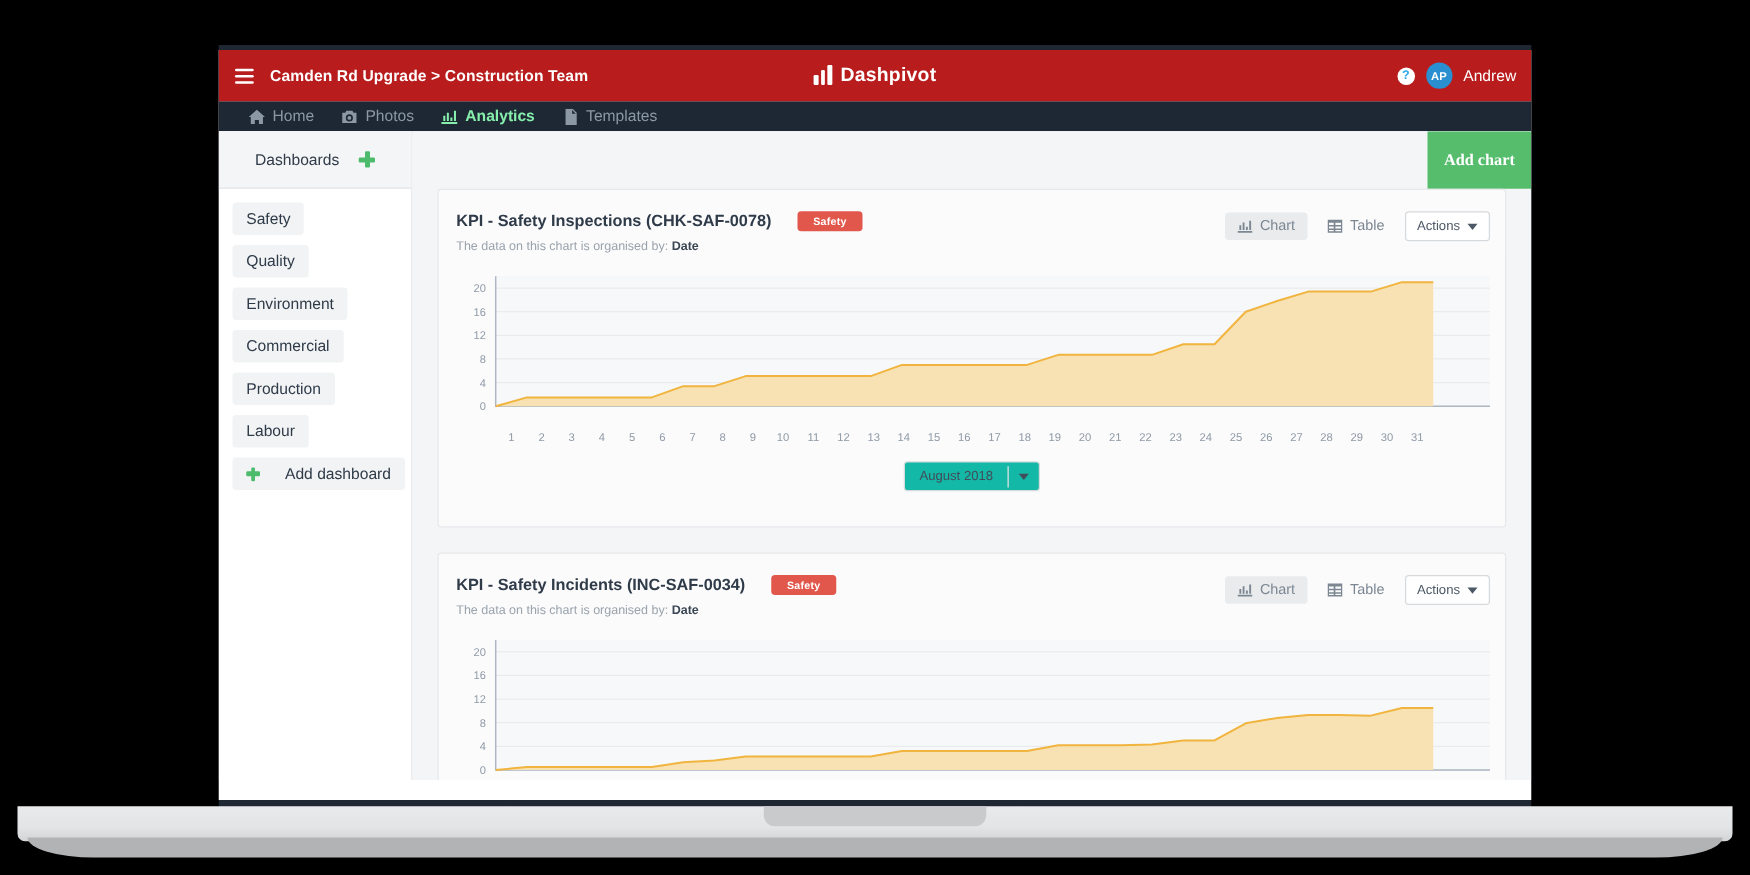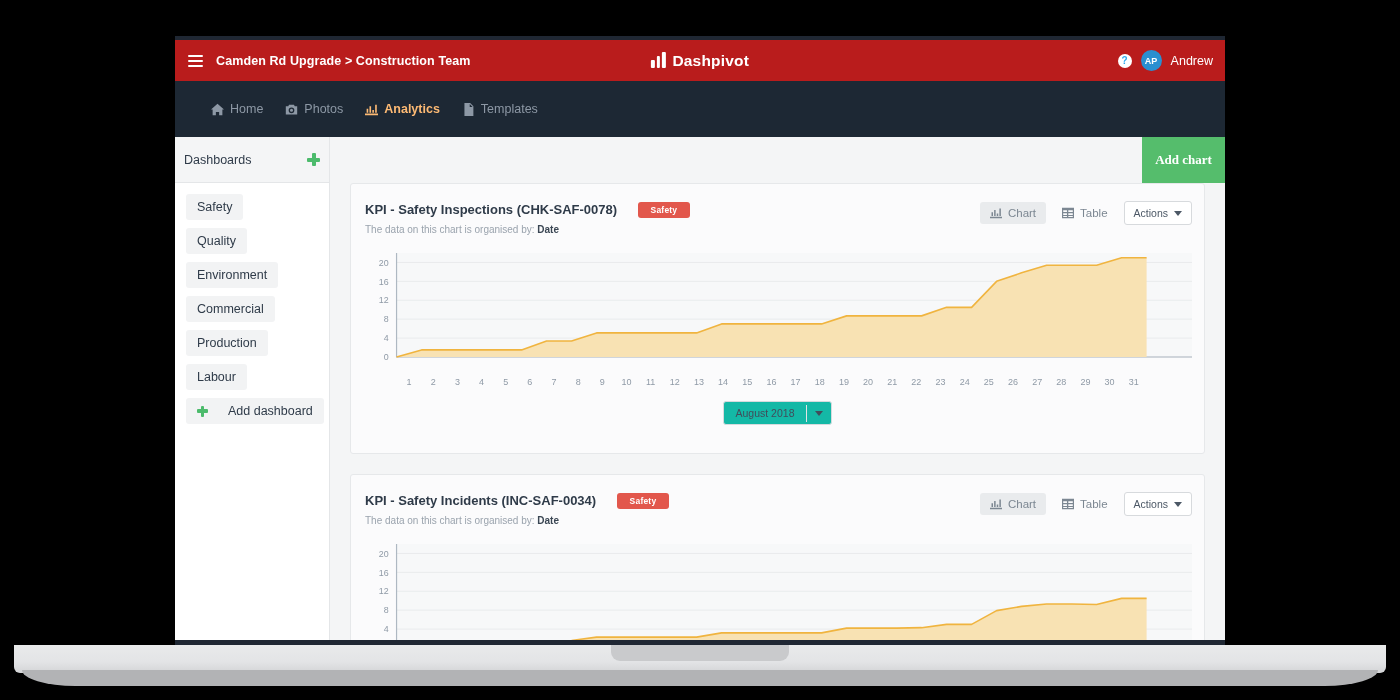--- a/index.html
+++ b/index.html
@@ -76,41 +76,41 @@
   .avatar {
     width: 21px; height: 21px; border-radius: 50%; background: #2a8fd0;
     color: #fff; font-size: 9px; font-weight: bold;
     display: flex; align-items: center; justify-content: center;
     cursor: pointer;
   }
   .user-name { font-size: 12.5px; }
 
   
   .navbar {
-    height: 56px; background: #1d2834; display: flex; align-items: center;
-    padding-left: 36px; gap: 22px;
+    height: 24px; background: #1d2834; display: flex; align-items: center;
+    padding-left: 24px; gap: 22px;
   }
   .nav-item {
     display: flex; align-items: center; gap: 6px;
     color: #8d98a5; font-size: 12.5px; cursor: pointer; height: 100%;
   }
-  .nav-item.active { color: #fdba74; font-weight: bold; }
+  .nav-item.active { color: #86efac; font-weight: bold; }
   .nav-ico { width: 13px; height: 13px; display: block; fill: currentColor; }
 
   
   .body-row { display: flex; height: 519px; }
 
   .sidebar {
     width: 155px; background: #ffffff; border-right: 1px solid #e4e6e8;
     flex: none;
   }
   .sidebar-head {
     height: 46px; background: #f4f5f6; border-bottom: 1px solid #e4e6e8;
     display: flex; align-items: center; justify-content: space-between;
-    padding: 0 9px;
+    padding: 0 29px;
   }
   .sidebar-head-title { font-size: 12.5px; color: #2f3b49; }
   .plus-icon {
     position: relative; width: 13px; height: 13px; cursor: pointer;
   }
   .plus-icon::before, .plus-icon::after {
     content: ""; position: absolute; background: #4cbb6c; border-radius: 1px;
   }
   .plus-icon::before { left: 0; top: 4.5px; width: 13px; height: 4px; }
   .plus-icon::after  { top: 0; left: 4.5px; height: 13px; width: 4px; }

